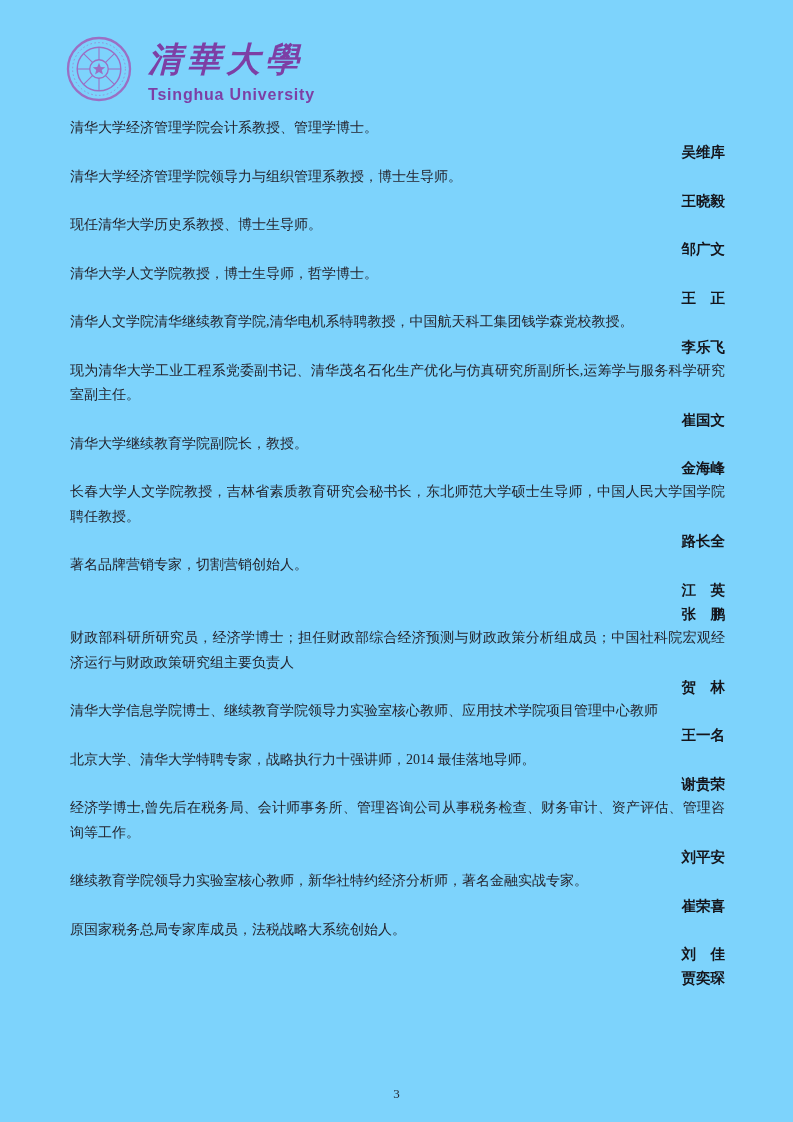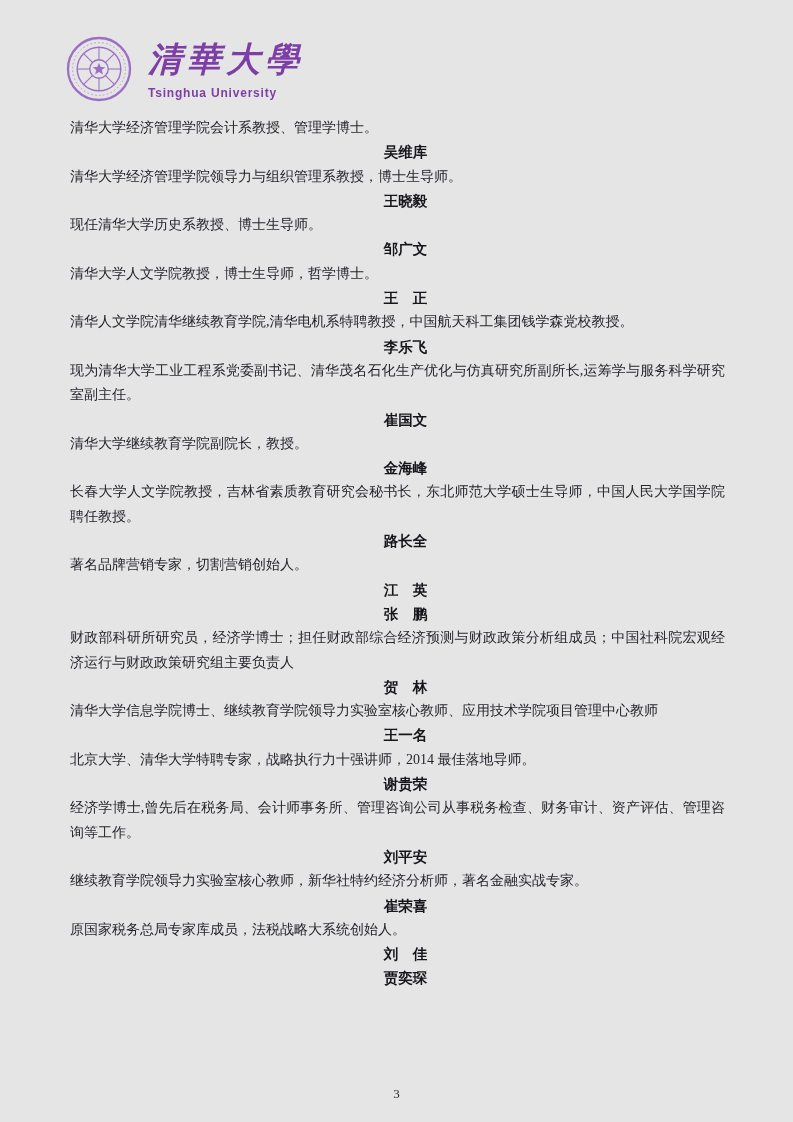--- a/index.html
+++ b/index.html
@@ -4,57 +4,57 @@
 <style>
   html, body { margin: 0; padding: 0; }
   body {
     width: 793px; height: 1122px;
     background: #ffffff;
     font-family: "Liberation Serif", "DejaVu Serif", serif;
     color: #25252e;
     position: relative;
     overflow: hidden;
   }
-  .page { position: absolute; inset: 0; background: #e5e5e5; }
+  .page { position: absolute; inset: 0; background: #7dd3fc; }
 
   
   .header {
     position: absolute; top: 36px; left: 66px;
     display: flex; align-items: flex-start; gap: 16px;
   }
   .seal { width: 66px; height: 66px; display: block; }
   .wordmark { display: flex; flex-direction: column; padding-top: 4px; }
   .wordmark-zh {
     font-family: "DejaVu Serif", "Liberation Serif", serif;
     font-weight: bold; font-style: italic;
     font-size: 34px; line-height: 38px;
     letter-spacing: 5px;
     color: #7d3fa5;
   }
   .wordmark-en {
     font-family: "Liberation Sans", "DejaVu Sans", sans-serif;
-    font-weight: bold; font-size: 12px; letter-spacing: 0.8px;
+    font-weight: bold; font-size: 16px; letter-spacing: 0.8px;
     color: #7d3fa5; margin-top: 8px;
   }
 
   
   .content {
     position: absolute; top: 116px; left: 70px;
     width: 655px;
     font-size: 14px; line-height: 24.3px;
     text-align: justify;
   }
   .content p { margin: 0; }
   .desc { font-family: "Liberation Serif", "DejaVu Serif", serif; }
   .name {
     font-family: "Liberation Sans", "DejaVu Sans", sans-serif;
     font-weight: bold; font-size: 14.5px;
     color: #15151b;
     text-indent: 16px;
-    text-align: center;
+    text-align: right;
   }
   .gap-top { margin-top: 11px !important; }
 
   
   .footer {
     position: absolute; top: 1086px; left: 0;
     width: 793px; text-align: center;
     font-size: 13px; color: #25252e;
   }
 </style>

